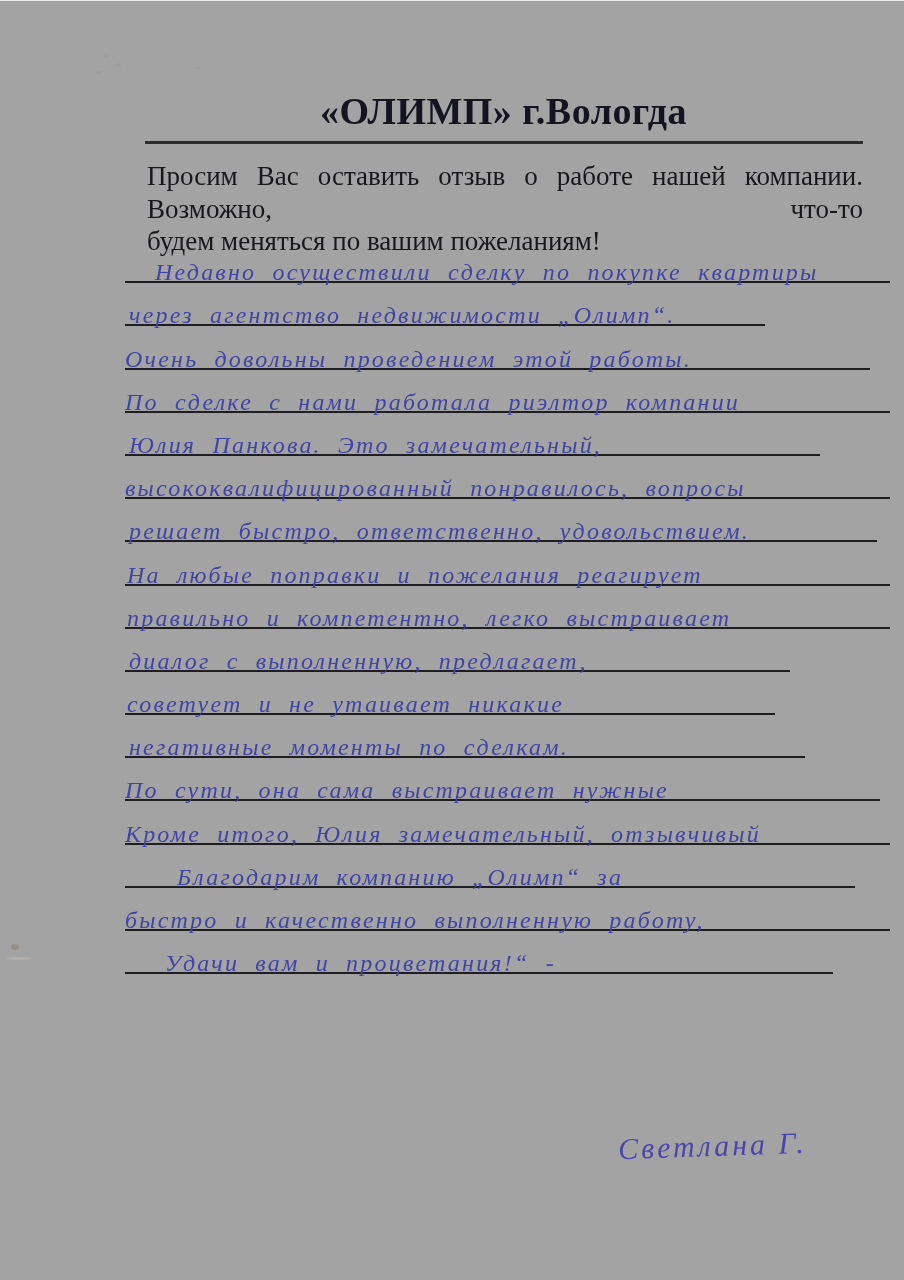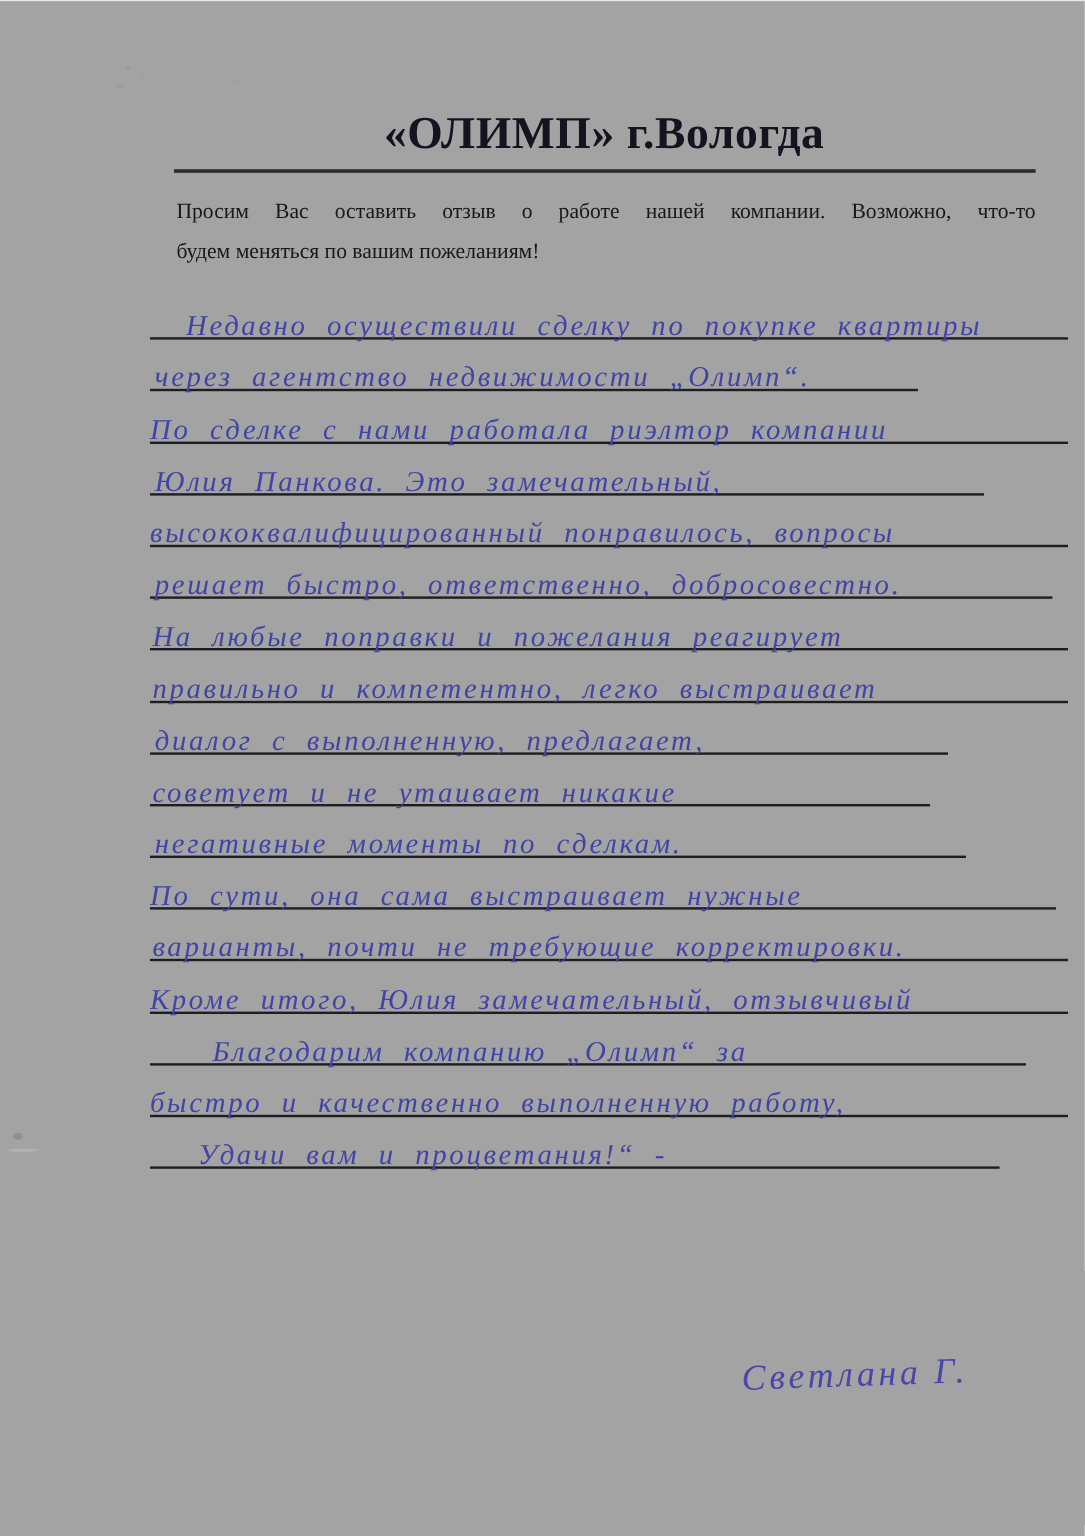--- a/index.html
+++ b/index.html
@@ -38,21 +38,21 @@
     width: 718px;
     height: 0;
     border-top: 3px solid #2c2c2e;
   }
   .intro {
     margin: 16px 0 0 22px;
     width: 716px;
     color: #18181c;
   }
   .intro-line {
-    font-size: 18px;
+    font-size: 27px;
     line-height: 32.5px;
     white-space: nowrap;
   }
   .intro-line.j {
     white-space: normal;
     text-align: justify;
     text-align-last: justify;
   }
   
   .hw-area {
@@ -127,54 +127,54 @@
     </div>
   </div>
 
   <div class="hw-area">
     <div class="hw-line" style="width:765px">
       <span style="padding-left:30px">Недавно осуществили сделку по покупке квартиры</span>
       </div>
     <div class="hw-line" style="width:640px">
       <span style="padding-left:4px">через агентство недвижимости „Олимп“.</span>
       </div>
+    <div class="hw-line" style="width:745px">
+      <span>Очень довольны проведением этой работы.</span>
+      </div>
     <div class="hw-line" style="width:765px">
       <span>По сделке с нами работала риэлтор компании</span>
       </div>
     <div class="hw-line" style="width:695px">
       <span style="padding-left:4px">Юлия Панкова. Это замечательный,</span>
       </div>
     <div class="hw-line" style="width:765px">
       <span>высококвалифицированный понравилось, вопросы</span>
       </div>
     <div class="hw-line" style="width:752px">
-      <span style="padding-left:4px">решает быстро, ответственно, добросовестно.</span>
+      <span style="padding-left:4px">решает быстро, ответственно, удовольствием.</span>
       </div>
     <div class="hw-line" style="width:765px">
       <span style="padding-left:2px">На любые поправки и пожелания реагирует</span>
       </div>
     <div class="hw-line" style="width:765px">
       <span style="padding-left:2px">правильно и компетентно, легко выстраивает</span>
       </div>
     <div class="hw-line" style="width:665px">
       <span style="padding-left:4px">диалог с выполненную, предлагает,</span>
       </div>
     <div class="hw-line" style="width:650px">
       <span style="padding-left:2px">советует и не утаивает никакие</span>
       </div>
     <div class="hw-line" style="width:680px">
       <span style="padding-left:4px">негативные моменты по сделкам.</span>
       </div>
     <div class="hw-line" style="width:755px">
       <span>По сути, она сама выстраивает нужные</span>
       </div>
     <div class="hw-line" style="width:765px">
-      <span style="padding-left:2px">варианты, почти не требующие корректировки.</span>
-      </div>
-    <div class="hw-line" style="width:765px">
       <span>Кроме итого, Юлия замечательный, отзывчивый</span>
       </div>
     <div class="hw-line" style="width:730px">
       <span style="padding-left:52px">Благодарим компанию „Олимп“ за</span>
       </div>
     <div class="hw-line" style="width:765px">
       <span>быстро и качественно выполненную работу,</span>
       </div>
     <div class="hw-line" style="width:708px">
       <span style="padding-left:40px">Удачи вам и процветания!“ -</span>

